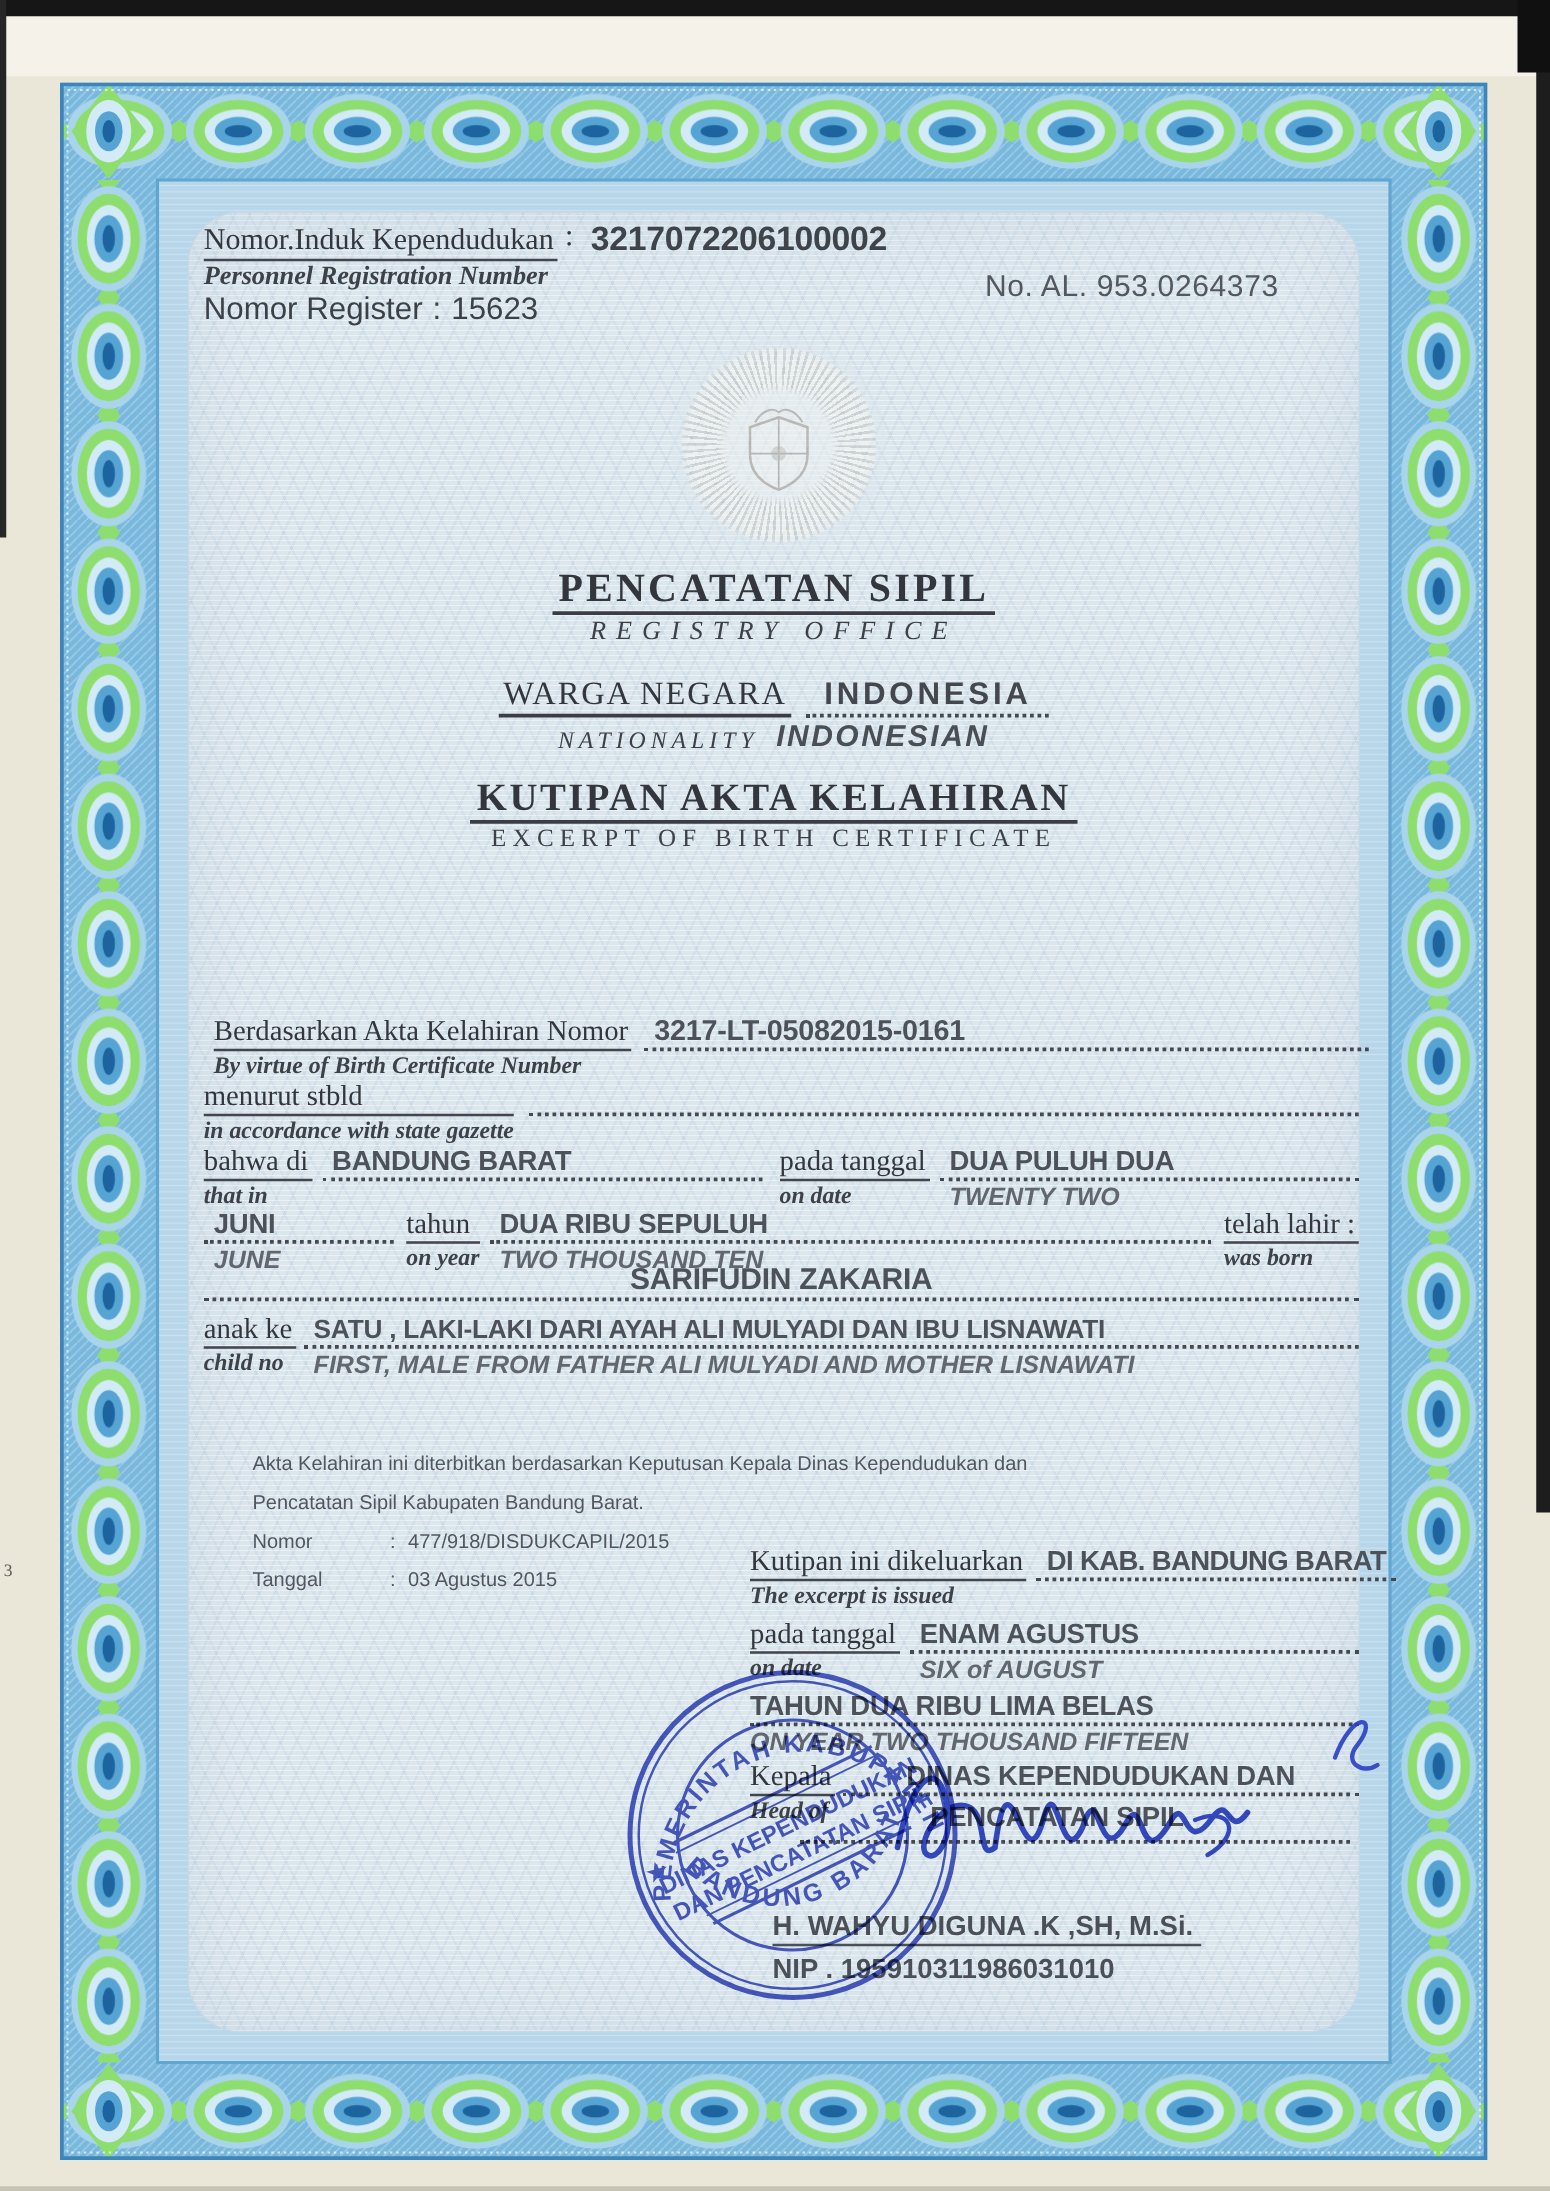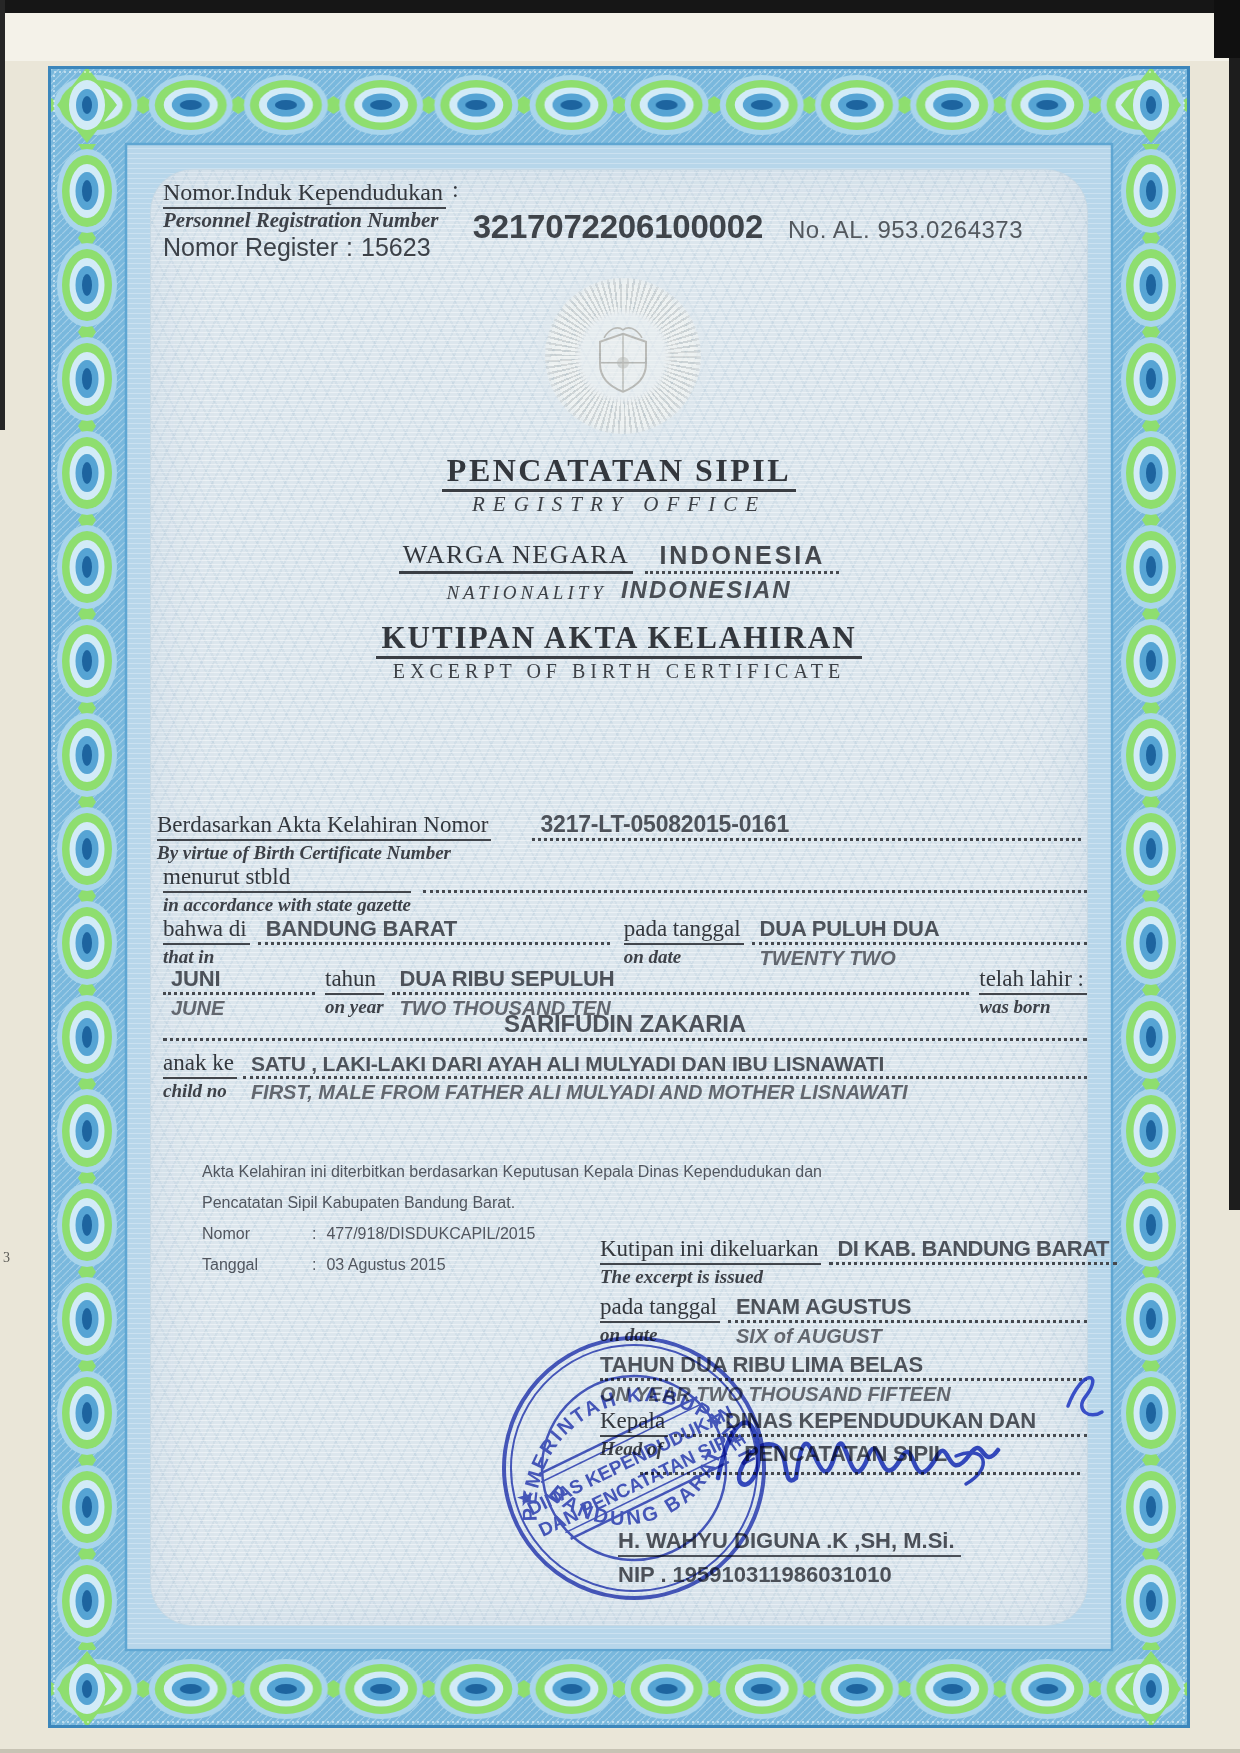--- a/index.html
+++ b/index.html
@@ -158,21 +158,21 @@
         <path d="M29,10 L52,18 V40 C52,55 42,63 29,68 C16,63 6,55 6,40 V18 Z"></path>
         <path d="M29,10 V68 M6,39 H52" fill="none" stroke-width="1.4"></path>
         <circle cx="29" cy="39" r="6" fill="rgba(141,134,120,0.5)" stroke="none"></circle>
       </g>
     </svg>
   </div>
 
   <div class="abs row" style="left:163px;top:176px;justify-content:flex-end;">
     <span class="lab" style="font-size:24px;">Nomor.Induk Kependudukan</span>
     <span class="ser" style="font-size:24px;color:#33373d;padding:0 6px;">:</span>
-    <span class="val" style="font-size:33px;color:#3f444a;margin-top:32px;">3217072206100002</span>
+    <span class="val" style="font-size:27px;color:#3f444a;">3217072206100002</span>
   </div>
   <div class="abs lab-en" style="left:163px;top:208px;font-size:21px;">Personnel Registration Number</div>
   <div class="abs row san" style="left:163px;top:233px;font-size:25px;color:#3c4148;">
     <span>Nomor Register</span>
     <span style="padding:0 8px;">:</span>
     <span>15623</span>
   </div>
   <div class="abs san" style="left:788px;top:216px;font-size:24px;color:#53585e;letter-spacing:.5px;">No. AL. 953.0264373</div>
 
   <div class="abs t-center" style="top:452px;">
@@ -189,21 +189,21 @@
     <span class="ser" style="font-style:italic;font-size:19px;letter-spacing:4px;color:#3d4147;font-family:Liberation Serif, serif;">NATIONALITY</span>
     <span class="san" style="font-weight:700;font-style:italic;font-size:24px;letter-spacing:2px;color:#4a4f56;">INDONESIAN</span>
   </div>
   <div class="abs t-center" style="top:620px;">
     <span class="ser u-solid" style="font-weight:700;font-size:31px;letter-spacing:2px;color:#33373d;padding:0 5px 1px;">KUTIPAN AKTA KELAHIRAN</span>
   </div>
   <div class="abs t-center" style="top:660px;">
     <span class="ser" style="font-size:20px;letter-spacing:5px;color:#3d4147;">EXCERPT OF BIRTH CERTIFICATE</span>
   </div>
 
-  <div class="abs row" style="left:157px;top:808px;width:924px;gap:31px;">
+  <div class="abs row" style="left:171px;top:808px;width:924px;">
     <div class="unit">
       <div class="lab">Berdasarkan Akta Kelahiran Nomor</div>
       <div class="lab-en">By virtue of Birth Certificate Number</div>
     </div>
     <div class="unit" style="flex:1;margin-left:10px;">
       <div class="vline">
           <span class="val" style="font-size:23px;">3217-LT-05082015-0161</span>
           <span class="fill"></span>
         </div>
     </div>

